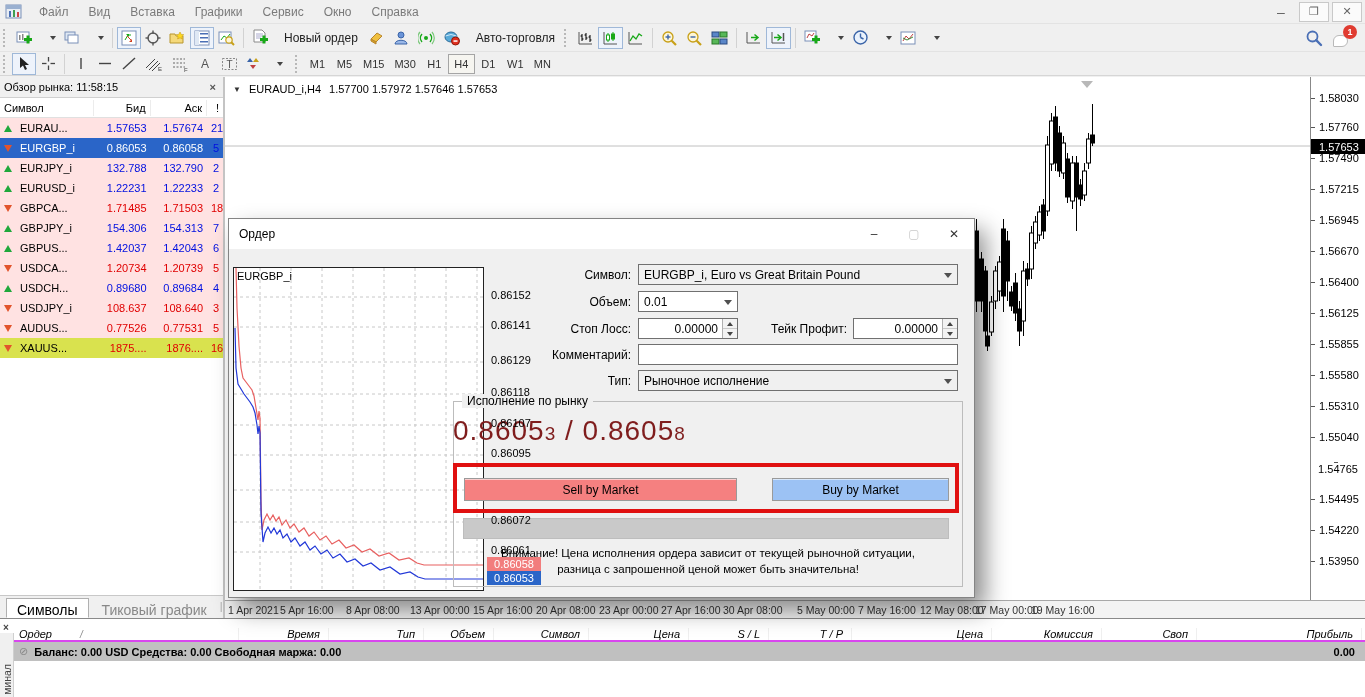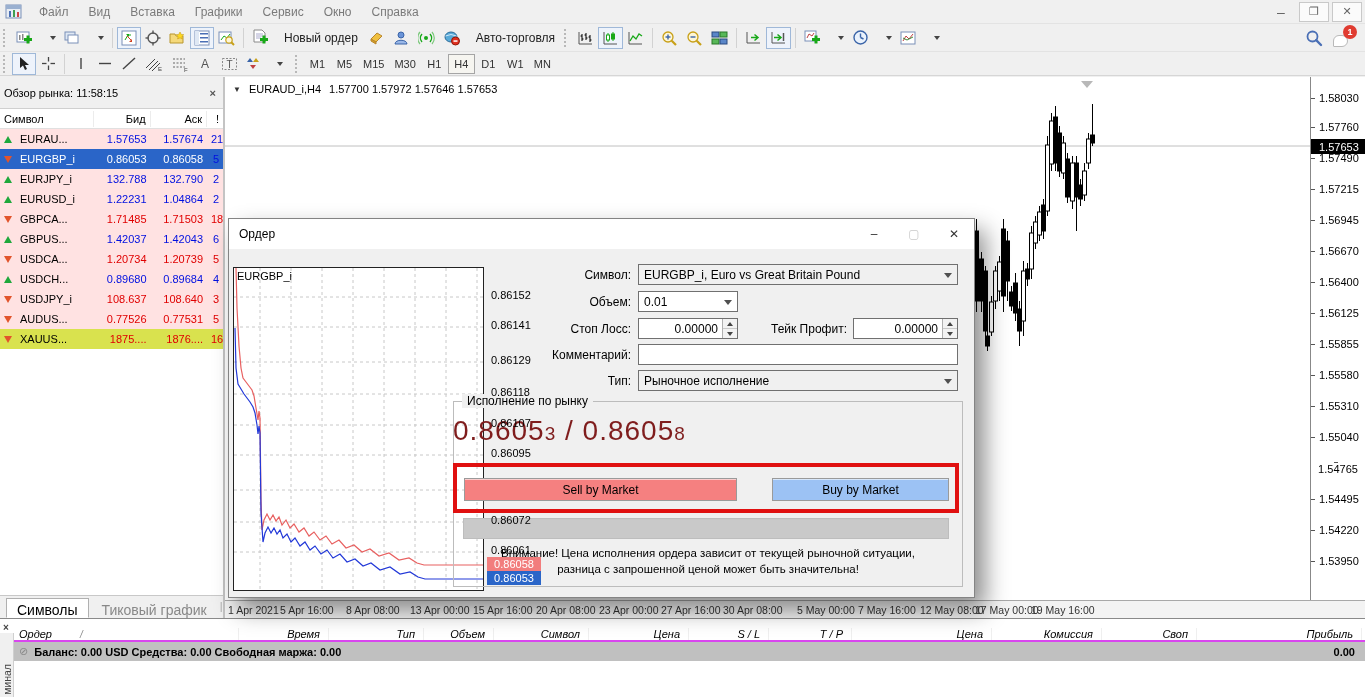--- a/index.html
+++ b/index.html
@@ -30,21 +30,21 @@
   .tb-right { margin-left:auto; display:flex; align-items:center; gap:10px; padding-right:10px; }
   .notif { position:relative; width:22px; height:18px; }
   .notif .bubble { position:absolute; left:0; bottom:0; width:15px; height:12px; background:#fff; border:1.5px solid #b9b9b9; border-radius:6px 6px 6px 1px; }
   .notif .badge { position:absolute; right:-2px; top:-4px; width:14px; height:14px; background:#e03c31; border-radius:50%; color:#fff; font-size:9px; font-weight:bold; display:flex; align-items:center; justify-content:center; }
 
   
   .main { position:absolute; top:77px; left:0; right:0; height:541px; display:flex; }
 
   
   .mw { width:225px; background:#fff; border-right:2px solid #c4c4c4; display:flex; flex-direction:column; }
-  .mw-header { height:32px; background:#f0f0f0; border-bottom:1px solid #d0d0d0; display:flex; align-items:center; padding:0 4px; font-size:11px; }
+  .mw-header { height:21px; background:#f0f0f0; border-bottom:1px solid #d0d0d0; display:flex; align-items:center; padding:0 4px; font-size:11px; }
   .mw-close { margin-left:auto; color:#555; font-size:11px; font-weight:bold; padding:0 3px; }
   .mw-cols { height:20px; display:flex; align-items:center; border-bottom:1px solid #e0e0e0; background:#fff; }
   .mw-cols span { border-right:1px solid #ececec; padding:2px 4px; }
   .c-sym { width:95px; } .c-bid { width:57px; text-align:right; } .c-ask { width:57px; text-align:right; } .c-spr { width:16px; text-align:right; border-right:none!important; }
   .mw-rows { flex:1; overflow:hidden; background:#fff; }
   .mw-row { height:20px; display:flex; align-items:center; background:#ffe2e2; }
   .mw-row.sel { background:#2a65c8; }
   .mw-row.hl { background:#d9e24e; }
   .mw-row span { padding:0 4px; white-space:nowrap; }
   .mw-row .sym { width:95px; color:#000; display:flex; align-items:center; gap:4px; }
@@ -499,31 +499,40 @@
           <span class="v">132.788</span>
           <span class="v">132.790</span>
           <span class="sp">2</span>
         </div>
         <div class="mw-row tone-blue">
           <span class="sym">
             <i class="arr up"></i>
             <span>EURUSD_i</span>
           </span>
           <span class="v">1.22231</span>
-          <span class="v">1.04864</span>
+          <span class="v">1.22233</span>
           <span class="sp">2</span>
         </div>
         <div class="mw-row tone-red">
           <span class="sym">
             <i class="arr down"></i>
             <span>GBPCA...</span>
           </span>
           <span class="v">1.71485</span>
           <span class="v">1.71503</span>
           <span class="sp">18</span>
+        </div>
+        <div class="mw-row tone-blue">
+          <span class="sym">
+            <i class="arr up"></i>
+            <span>GBPJPY_i</span>
+          </span>
+          <span class="v">154.306</span>
+          <span class="v">154.313</span>
+          <span class="sp">7</span>
         </div>
         <div class="mw-row tone-blue">
           <span class="sym">
             <i class="arr up"></i>
             <span>GBPUS...</span>
           </span>
           <span class="v">1.42037</span>
           <span class="v">1.42043</span>
           <span class="sp">6</span>
         </div>

